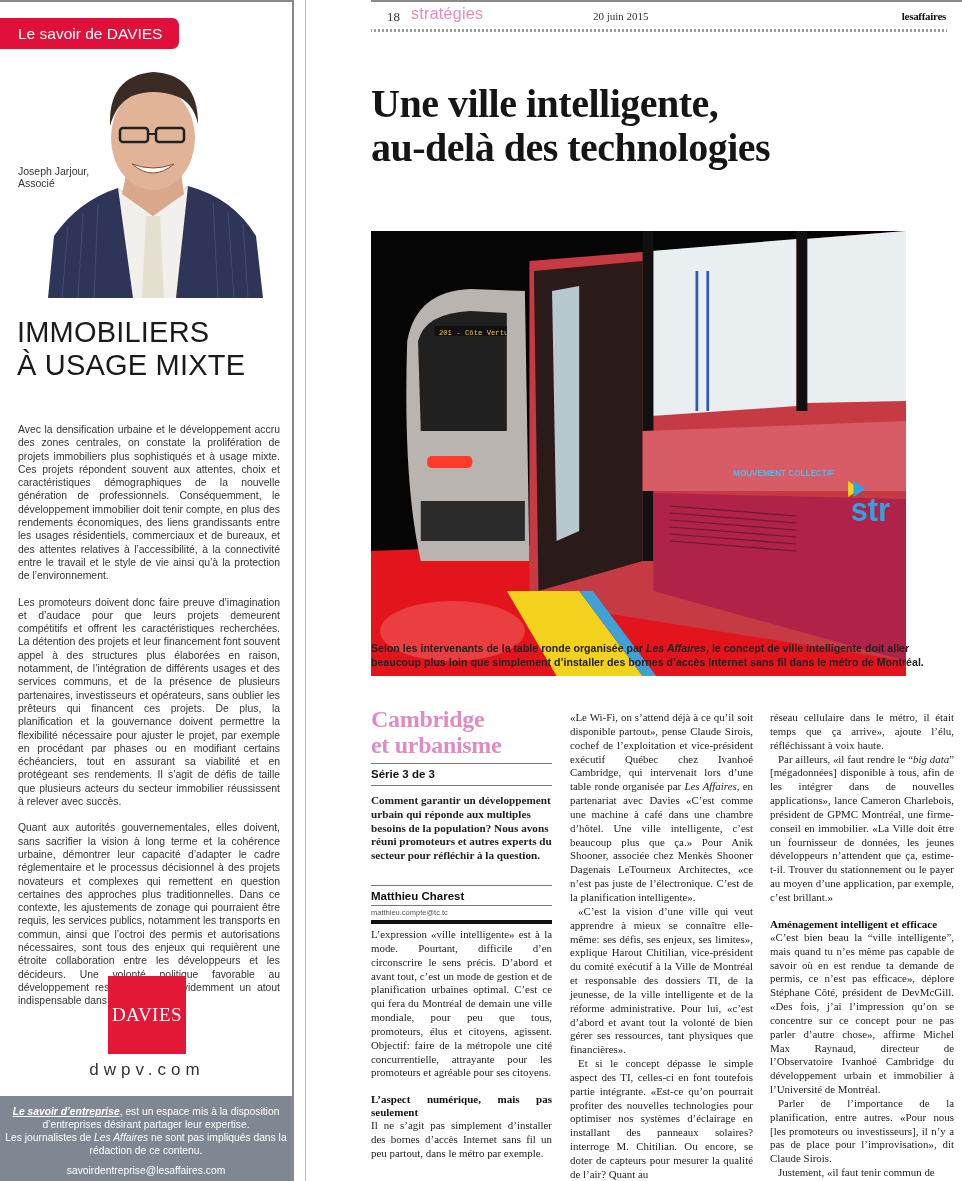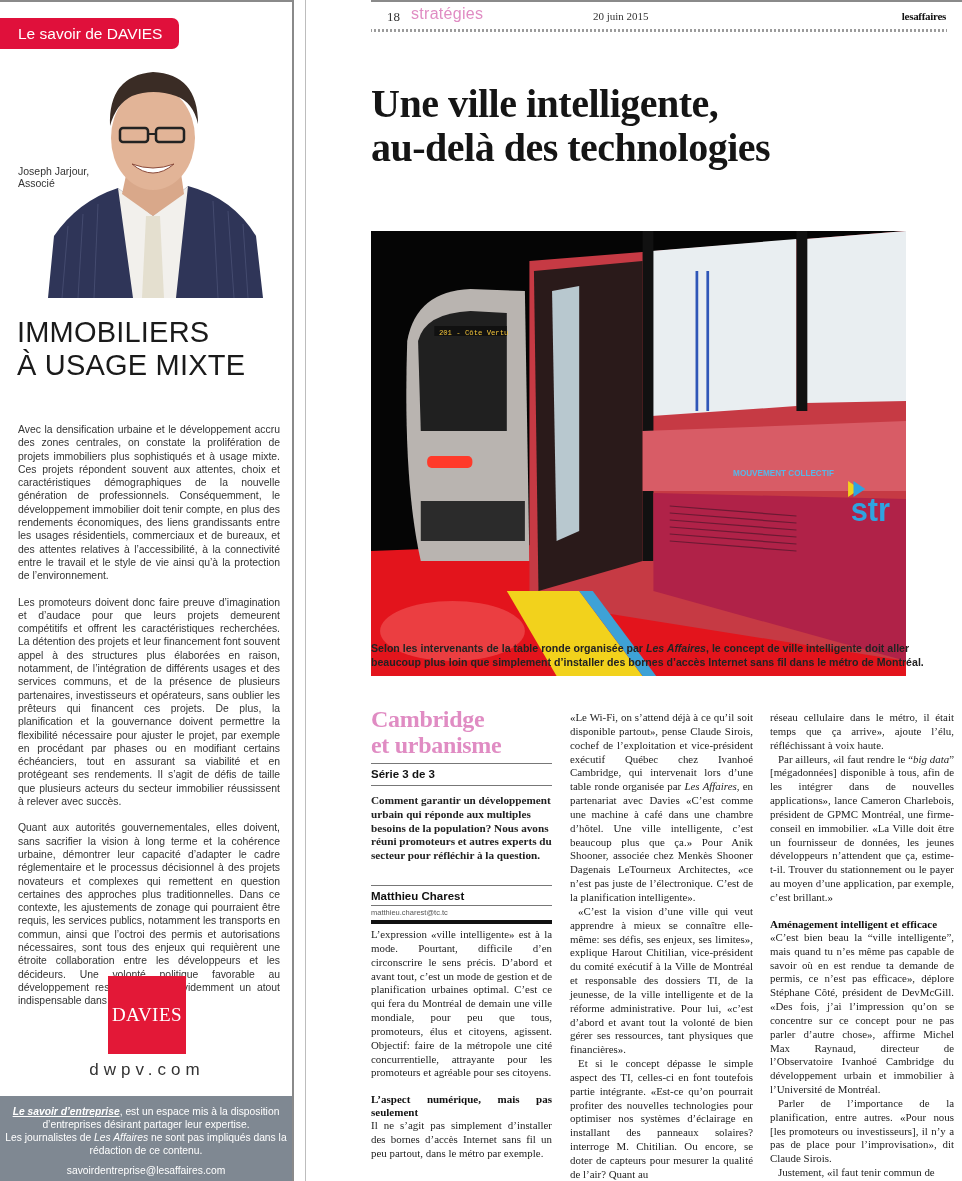--- a/index.html
+++ b/index.html
@@ -238,21 +238,21 @@
     <div>Cambridge</div>
     <div>et urbanisme</div>
   </div>
   <div class="rule-thin"></div>
   <div class="series-num">Série 3 de 3</div>
   <div class="rule-thin"></div>
   <p class="intro">Comment garantir un développement urbain qui réponde aux multiples besoins de la population? Nous avons réuni promoteurs et autres experts du secteur pour réfléchir à la question.</p>
   <div class="rule-thin" style="margin-top:22px"></div>
   <div class="byline" style="margin-top:3px">Matthieu Charest</div>
   <div class="rule-thin" style="margin:3px 0 2px"></div>
-  <div class="byline-email">matthieu.charest@tc.tc</div>
+  <div class="byline-email">matthieu.compte@tc.tc</div>
   <div class="rule-thick"></div>
   <div class="body-text">
     <p>L’expression «ville intelligente» est à la mode. Pourtant, difficile d’en circonscrire le sens précis. D’abord et avant tout, c’est un mode de gestion et de planification urbaines optimal. C’est ce qui fera du Montréal de demain une ville mondiale, pour peu que tous, promoteurs, élus et citoyens, agissent. Objectif: faire de la métropole une cité concurrentielle, attrayante pour les promoteurs et agréable pour ses citoyens.</p>
     <div class="subhead">L’aspect numérique, mais pas seulement</div>
     <p>Il ne s’agit pas simplement d’installer des bornes d’accès Internet sans fil un peu partout, dans le métro par exemple.</p>
   </div>
 </section>
 
 <section class="col col2 body-text">
   <p><span>«Le Wi-Fi, on s’attend déjà à ce qu’il soit disponible partout», pense Claude Sirois, cochef de l’exploitation et vice-président exécutif Québec chez Ivanhoé Cambridge, qui intervenait lors d’une table ronde organisée par </span><span class="it">Les Affaires</span><span>, en partenariat avec Davies «C’est comme une machine à café dans une chambre d’hôtel. Une ville intelligente, c’est beaucoup plus que ça.» Pour Anik Shooner, associée chez Menkès Shooner Dagenais LeTourneux Architectes, «ce n’est pas juste de l’électronique. C’est de la planification intelligente».</span></p>

